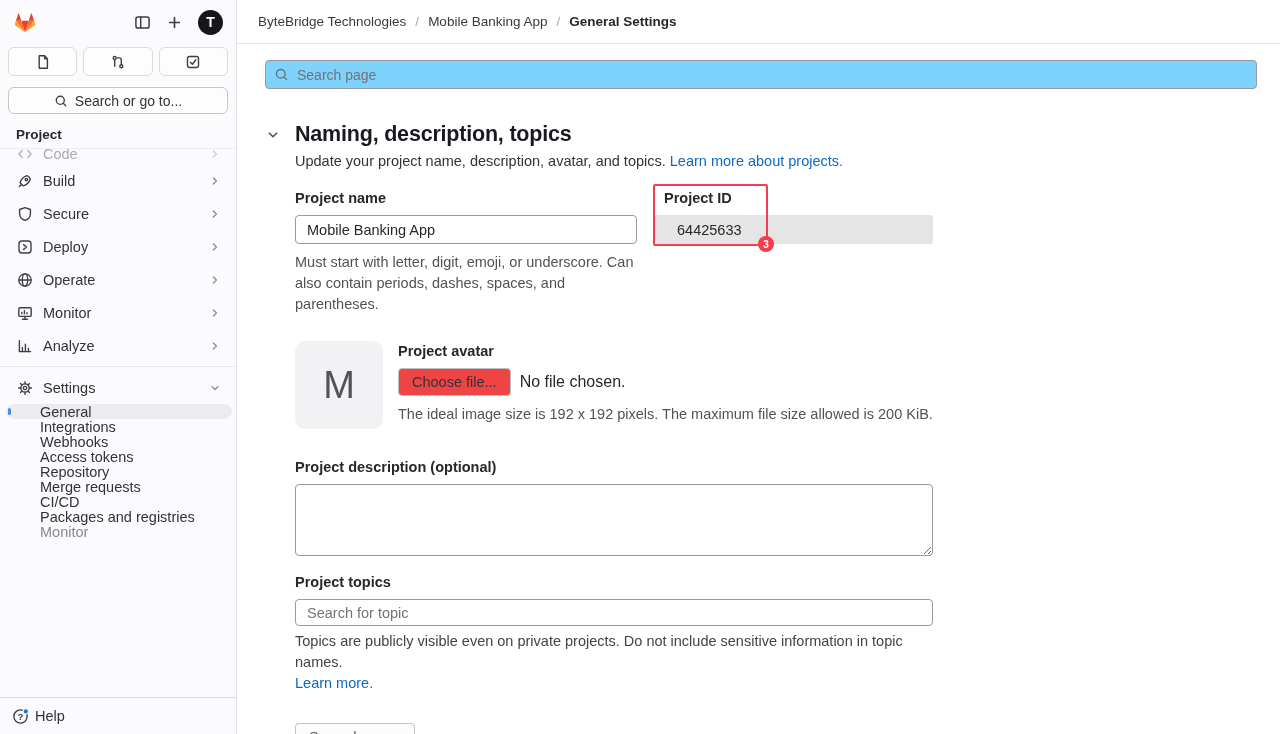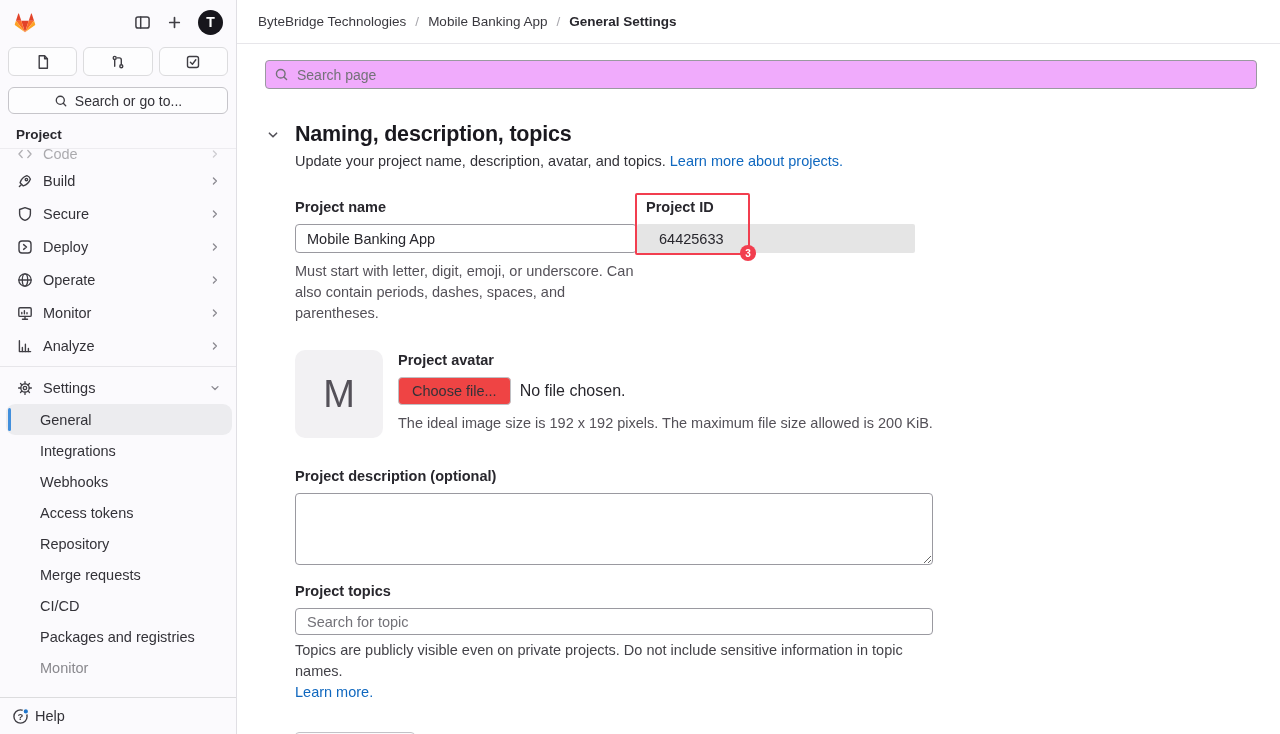--- a/index.html
+++ b/index.html
@@ -38,21 +38,21 @@
   .code-clip { height:15px; overflow:hidden; opacity:.4; }
   .code-clip .nav-item { margin-top:-12px; }
   .nav-item {
     height:33px; display:flex; align-items:center; padding:0 14px 0 17px;
     font-size:14.5px; color:#333238; cursor:pointer;
   }
   .nicon { width:16px; height:16px; margin-right:10px; display:flex; }
   .chev { margin-left:auto; display:flex; }
   .nav-divider { border-top:1px solid #e7e6ea; margin:4px 0; }
   .child {
-    height:31px; display:flex; align-items:center; margin:0 4px 0 6px; padding-left:34px;
+    height:15px; display:flex; align-items:center; margin:0 4px 0 6px; padding-left:34px;
     border-radius:9px; font-size:14.5px; position:relative; cursor:pointer;text-align:center;
   }
   .child.active { background:#ececef; }
   .child.active::before {
     content:""; position:absolute; left:2px; top:4px; bottom:4px; width:3px;
     border-radius:3px; background:#428fdc;
   }
   .child.dim { color:#89888d; }
   .side-footer {
     border-top:1px solid #dcdcde; height:37px; min-height:37px;
@@ -67,35 +67,35 @@
   }
   .crumbs { display:flex; align-items:center; gap:9px; font-size:13.5px; color:#3a393f; }
   .crumb { cursor:pointer; }
   .crumb-last { font-weight:700; color:#28272d; }
   .crumb-sep { color:#a8a7ad; }
 
   .content { padding:16px 23px 0 28px; }
   .page-search { position:relative; }
   .page-search input {
     width:100%; height:29px; border:1px solid #9a99a0; border-radius:4px;
-    padding:0 10px 0 31px; font-size:14px; font-family:inherit; color:#333238; background:#f0abfc; outline:none;
+    padding:0 10px 0 31px; font-size:14px; font-family:inherit; color:#333238; background:#7dd3fc; outline:none;
   }
   ::placeholder { color:#737278; opacity:1; }
   .search-glyph { position:absolute; left:9px; top:7px; display:flex; }
 
   .section { display:flex; margin-top:31px; }
   .collapse-col { width:30px; padding-top:7px; }
   .collapse-btn { display:flex; cursor:pointer; width:16px; height:16px; }
   .section-body { flex:1; }
   h2 { margin:0; font-size:21.5px; line-height:28px; color:#1a191f; letter-spacing:-.2px; font-weight:700; }
   .intro { margin-top:5px; font-size:14.5px; color:#333238; }
   a.lnk { color:#1068bf; text-decoration:none; cursor:pointer; }
 
   .form { width:638px; }
-  .frow { display:grid; grid-template-columns:342px 278px; margin-top:30px; }
+  .frow { display:grid; grid-template-columns:342px 278px; column-gap:18px; margin-top:21px; }
   .flabel { display:block; font-weight:700; font-size:14.5px; line-height:17px; margin-bottom:8px; color:#28272d; }
   .text-input {
     width:100%; height:29px; border:1px solid #9a99a0; border-radius:4px; background:#fff;
     padding:0 11px; font-size:14.5px; font-family:inherit; color:#28272d; outline:none;
   }
   .id-col { position:relative; }
   .id-col .flabel { padding-left:9px; }
   .id-field {
     height:29px; background:#e5e5e5; border-radius:2px; display:flex; align-items:center;
     padding-left:22px; font-size:14.5px; color:#28272d;

